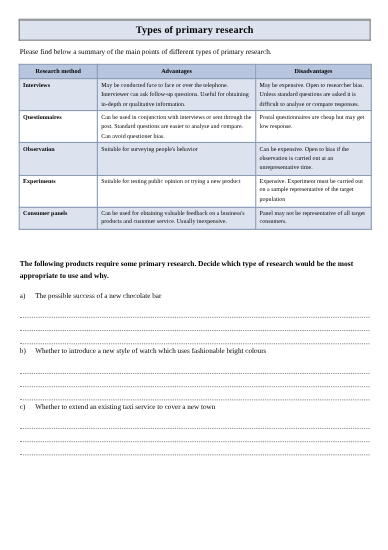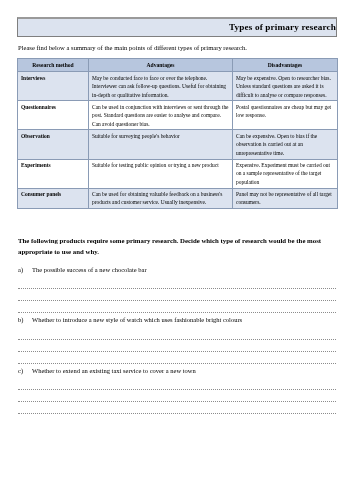--- a/index.html
+++ b/index.html
@@ -33,21 +33,20 @@
     border-top: 2px solid #9a9a9a;
     background: #dce3ef;
     text-align: center;
     padding: 3px 0 4px 0;
   }
   .title-banner .title-text {
     font-size: 9.2px;
     font-weight: bold;
     letter-spacing: 0.15px;
     line-height: 1.1;
-    text-align: right;
   }
 
   
   .intro {
     position: absolute;
     left: 18px;
     top: 44px;
     width: 320px;
     font-size: 6.6px;
     line-height: 1.25;

